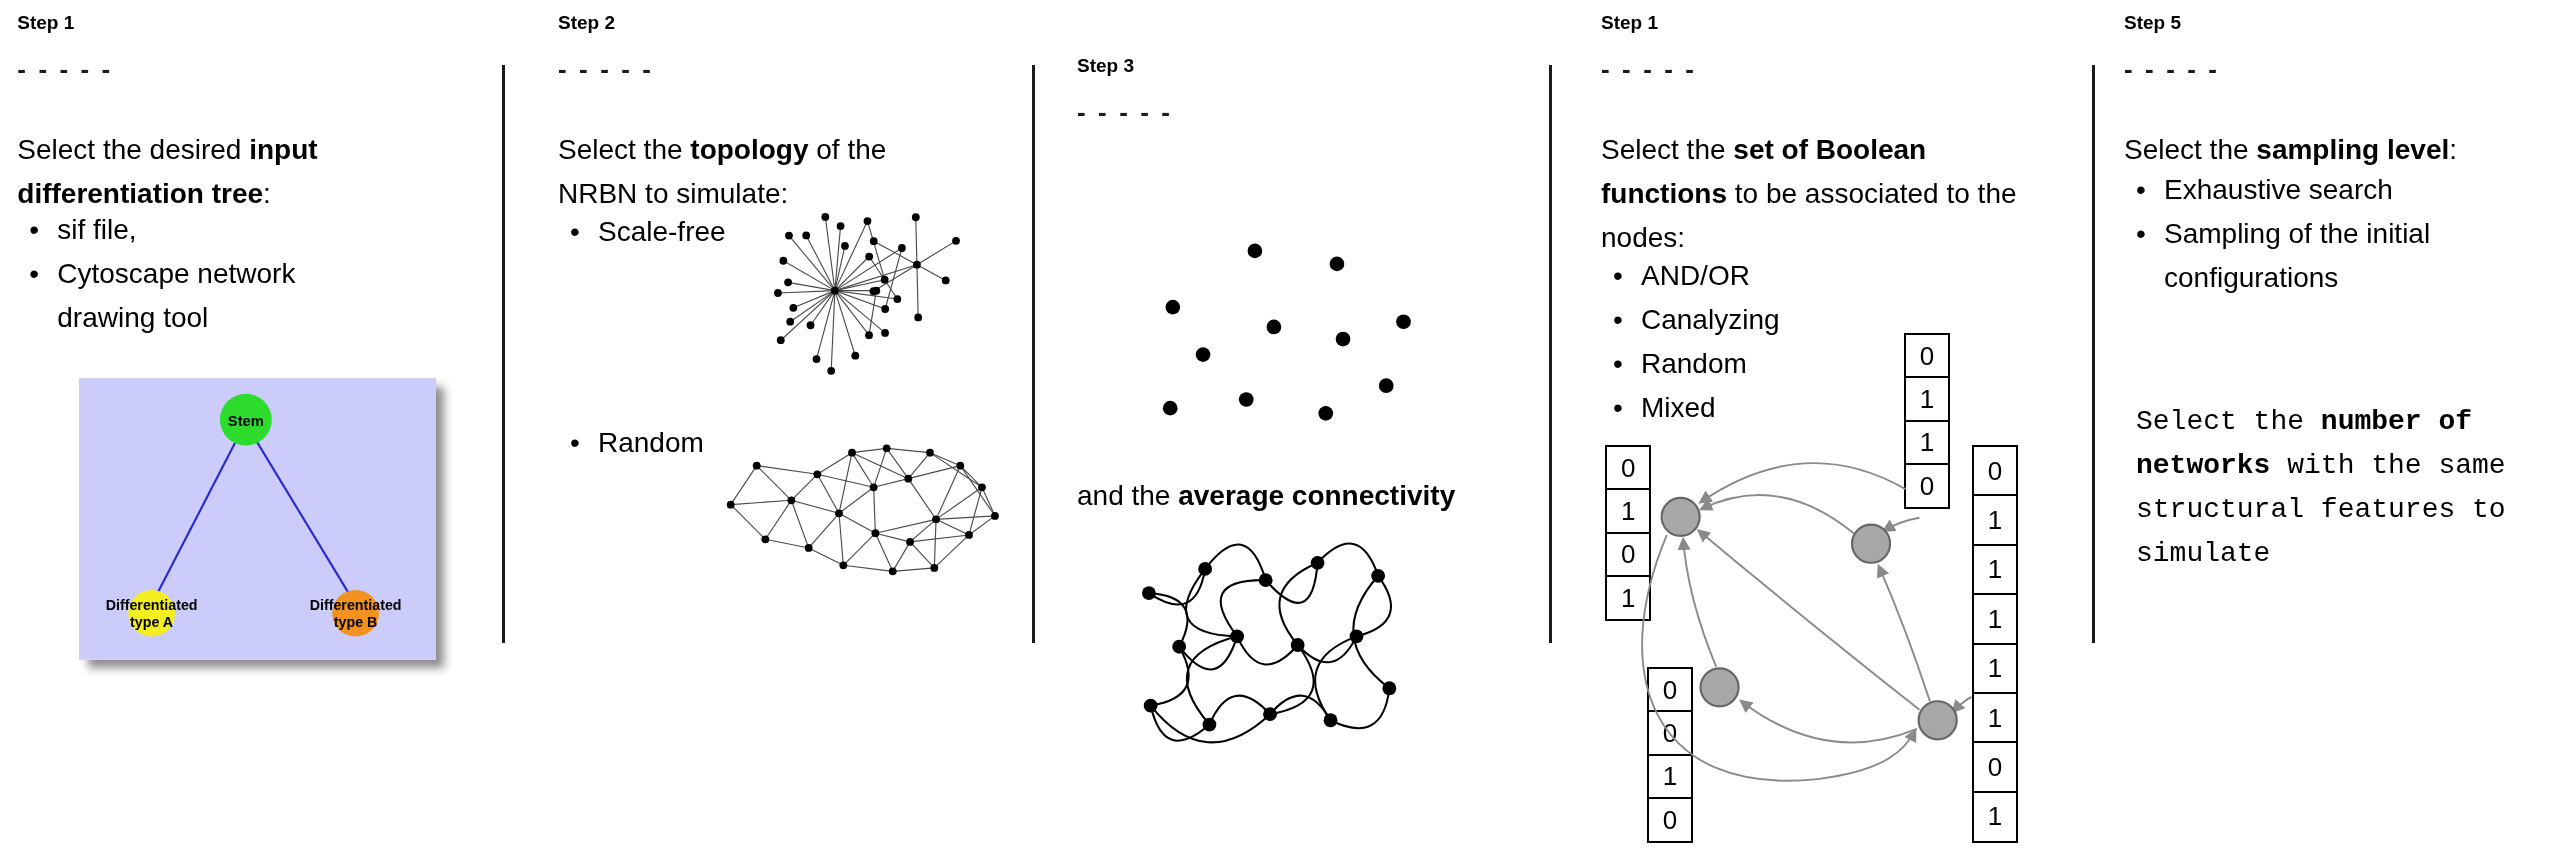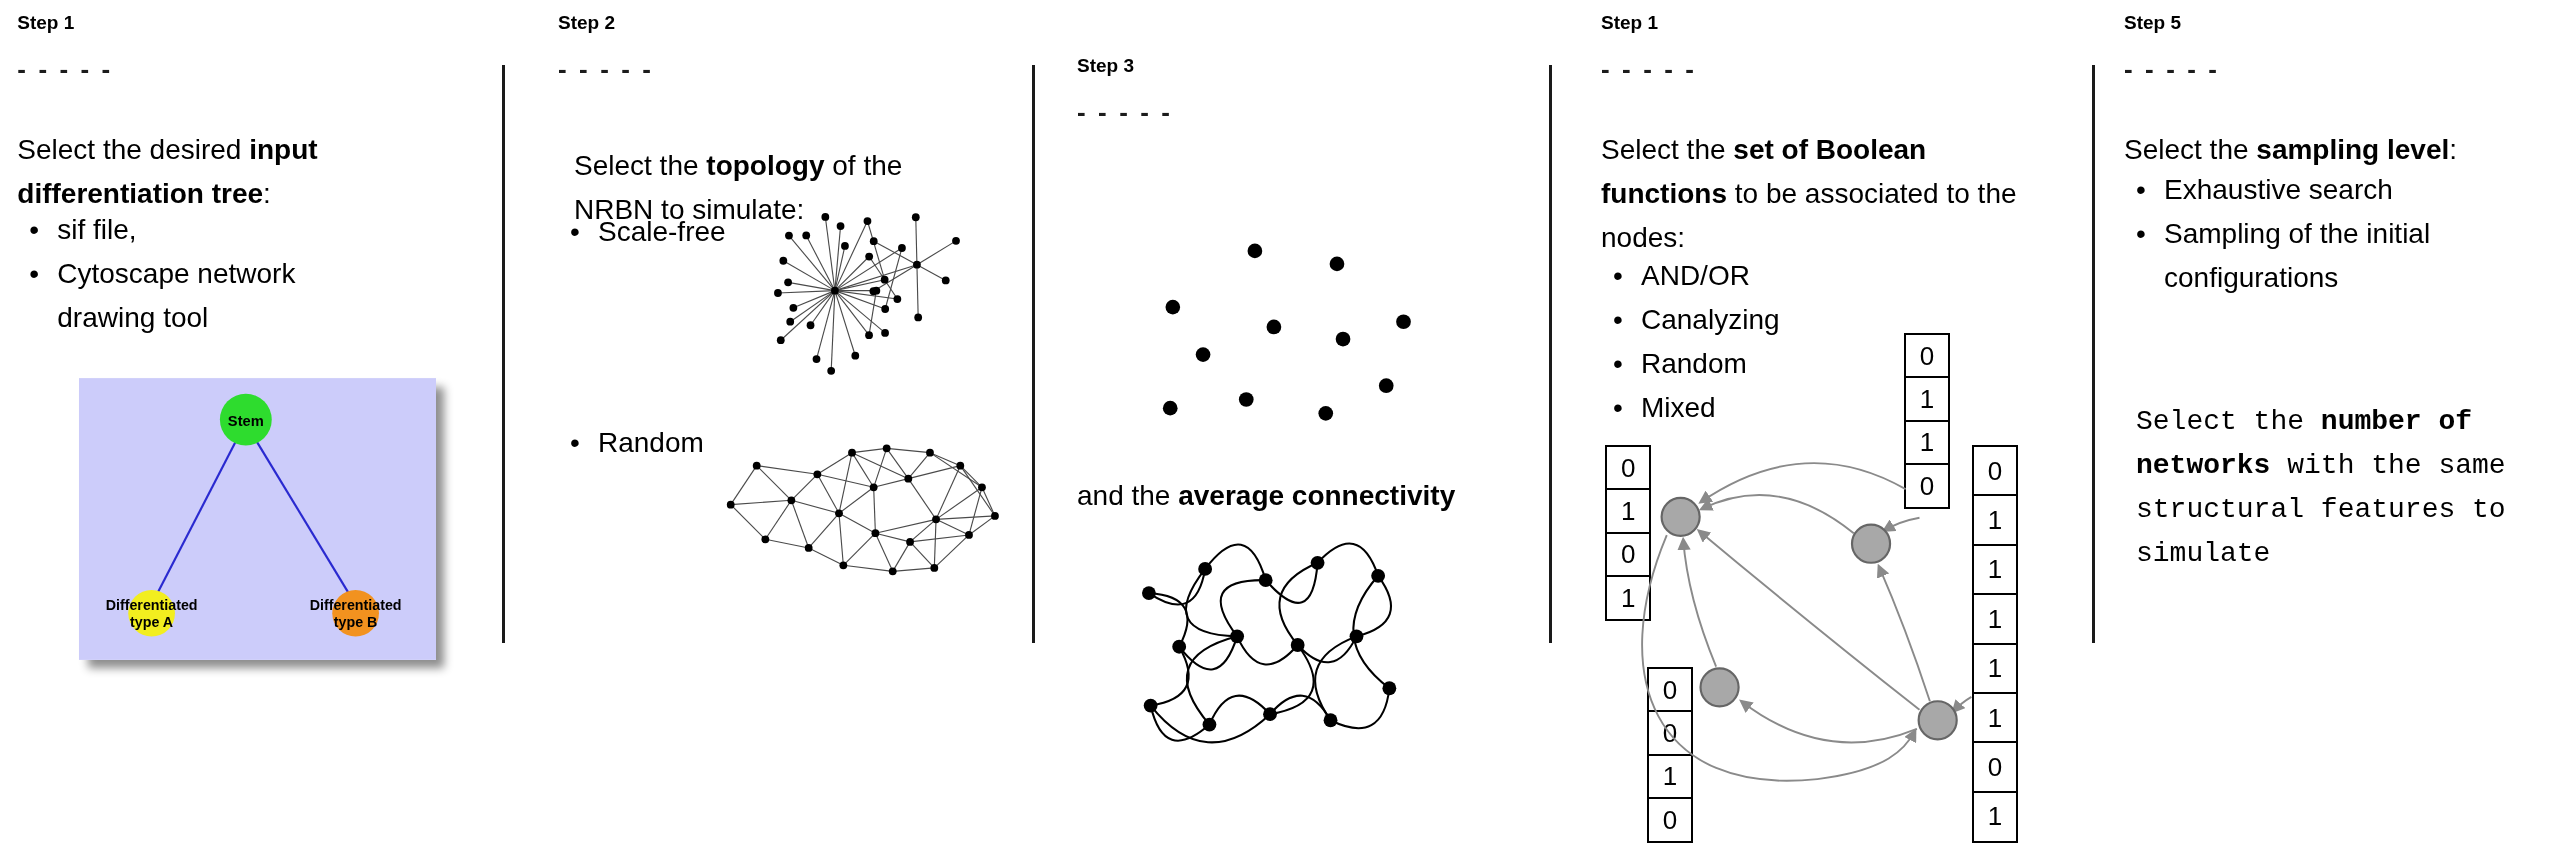--- a/index.html
+++ b/index.html
@@ -69,21 +69,21 @@
       </svg>
     </div>
   </div>
 
   <div class="divider" style="left:502px;"></div>
 
   <div class="col col2">
     <div class="abs step-title">Step 2</div>
     <div class="abs dashes">- - - - -</div>
 
-    <p class="abs body-text" style="top:128px;width:407px;margin:16px;"><span>Select the </span><span class="bold">topology</span><span> of the NRBN to simulate:</span></p>
+    <p class="abs body-text" style="top:128px;width:407px;margin:0;"><span>Select the </span><span class="bold">topology</span><span> of the NRBN to simulate:</span></p>
 
     <div class="abs body-text bullet-row" style="top:210px;width:286px;">
       <span class="bullet-glyph">•</span>
       <span class="bullet-text">Scale-free</span>
     </div>
 
     <svg id="sf-net" class="abs" style="left:147px;top:187px;" width="290" height="209" viewBox="0 0 335 242">
         <line x1="150" y1="120" x2="245" y2="90" stroke="#4a4a4a" stroke-width="1.3"></line>
         <line x1="150" y1="120" x2="198" y2="120" stroke="#4a4a4a" stroke-width="1.3"></line>
         <line x1="150" y1="120" x2="87.3236585535999" y2="177.41668941078254" stroke="#4a4a4a" stroke-width="1.3"></line>

